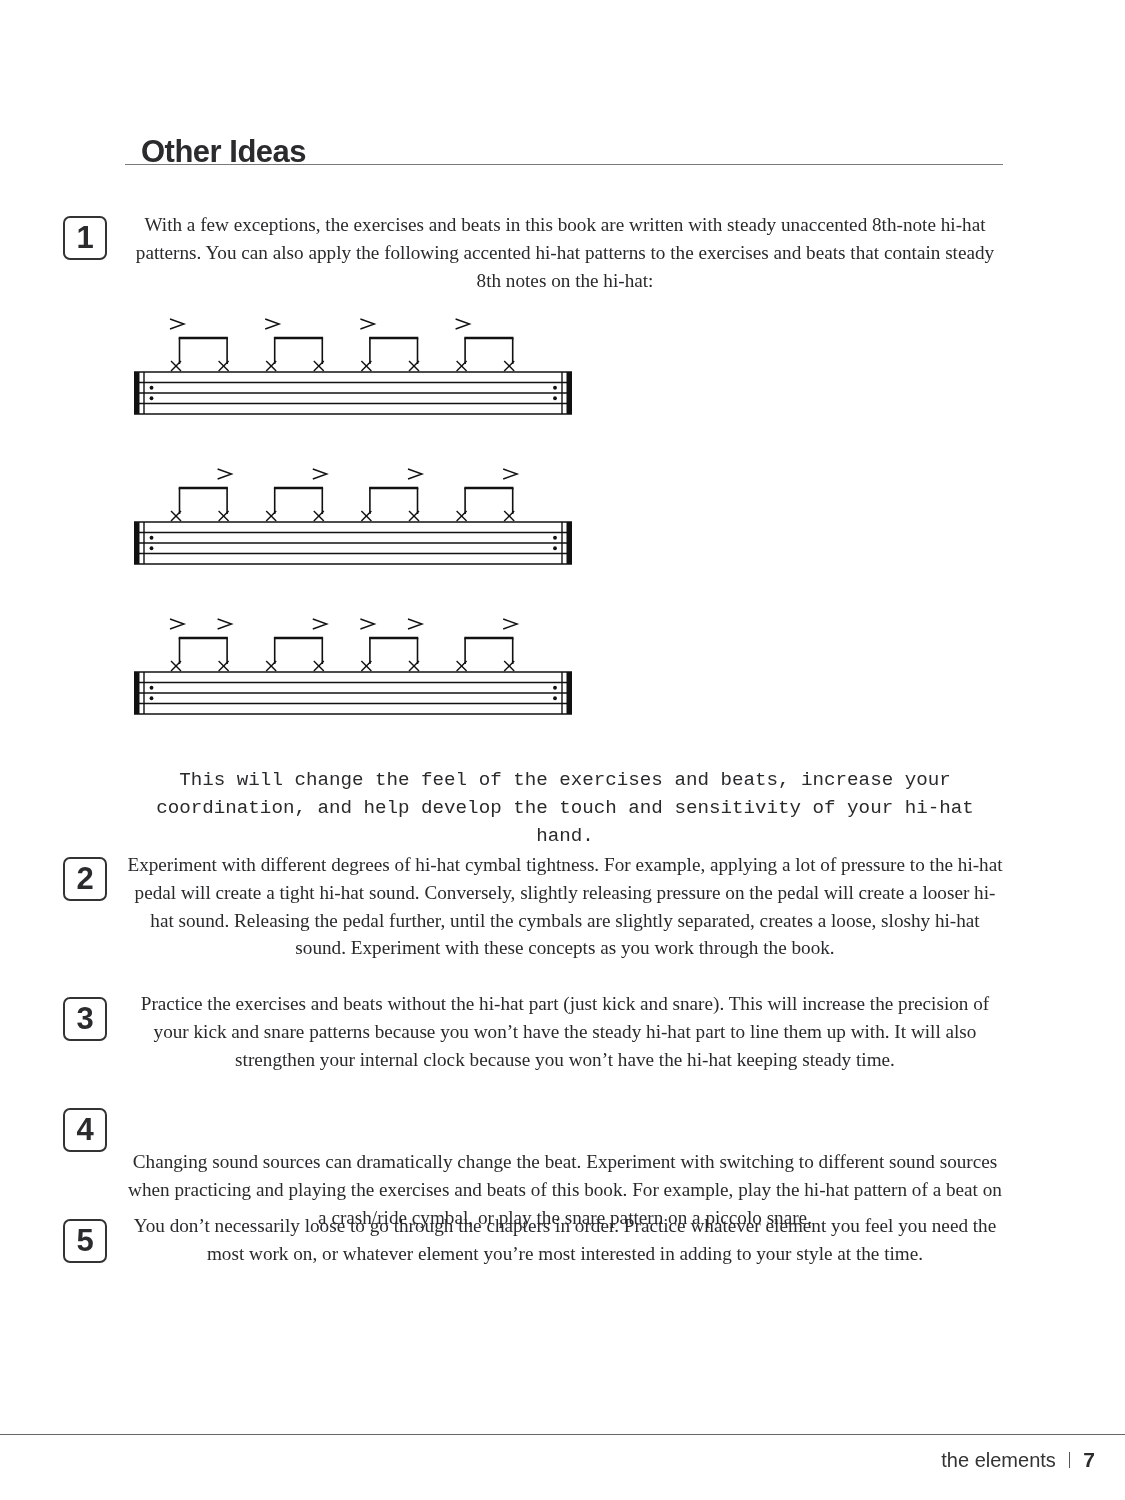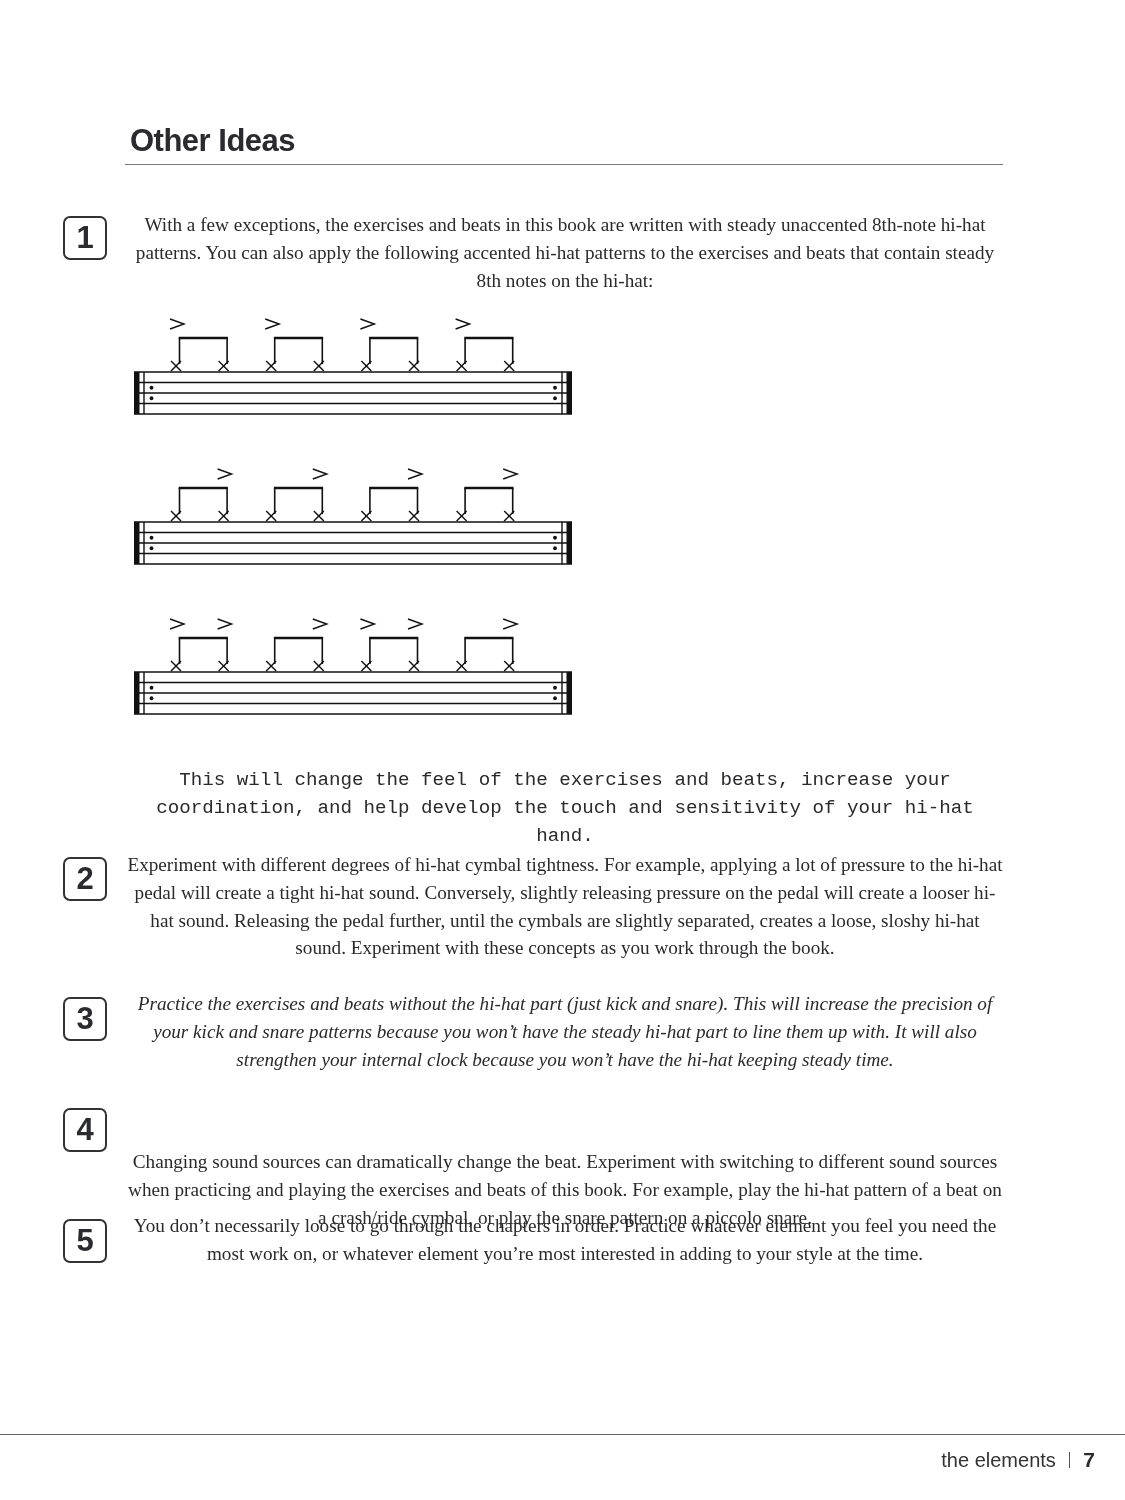--- a/index.html
+++ b/index.html
@@ -5,21 +5,21 @@
     html, body { margin: 0; padding: 0; background: #ffffff; }
     body {
       width: 1125px; height: 1500px; position: relative; overflow: hidden;
       color: #2a2a2c;
       font-family: "Liberation Serif", "DejaVu Serif", serif;
     }
     .title {
       position: absolute; left: 125px; top: 118px;
       font-family: "Liberation Sans", "DejaVu Sans", sans-serif;
       font-weight: bold; font-size: 31px; letter-spacing: -0.5px;
-      color: #2b2b2e; margin: 5px;
+      color: #2b2b2e; margin: 16px;
     }
     .title-rule {
       position: absolute; left: 125px; top: 164px; width: 878px; height: 0;
       border-top: 1.5px solid #7a7a7a;
     }
     .num-box {
       position: absolute; left: 63px; width: 40px; height: 40px;
       border: 2px solid #333; border-radius: 7px;
       font-family: "Liberation Sans", "DejaVu Sans", sans-serif;
       font-weight: bold; font-size: 31px; line-height: 40px; text-align: center;
@@ -252,21 +252,21 @@
       <line x1="344.3" y1="33" x2="393.50000000000006" y2="33" stroke="#111" stroke-width="2.6"></line>
     </svg>
   </div>
 
 <p class="para" style="top:767px;font-family:Liberation Mono, monospace;">This will change the feel of the exercises and beats, increase your coordination, and help develop the touch and sensitivity of your hi-hat hand.</p>
 
 <div class="num-box" style="top:857px;">2</div>
 <p class="para" style="top:851px;">Experiment with different degrees of hi-hat cymbal tightness.  For example, applying a lot of pressure to the hi-hat pedal will create a tight hi-hat sound.  Conversely, slightly releasing pressure on the pedal will create a looser hi-hat sound.  Releasing the pedal further, until the cymbals are slightly separated, creates a loose, sloshy hi-hat sound.  Experiment with these concepts as you work through the book.</p>
 
 <div class="num-box" style="top:997px;">3</div>
-<p class="para" style="top:990px;font-style:italic;">Practice the exercises and beats without the hi-hat part (just kick and snare).  This will increase the precision of your kick and snare patterns because you won’t have the steady hi-hat part to line them up with.  It will also strengthen your internal clock because you won’t have the hi-hat keeping steady time.</p>
+<p class="para" style="top:990px;">Practice the exercises and beats without the hi-hat part (just kick and snare).  This will increase the precision of your kick and snare patterns because you won’t have the steady hi-hat part to line them up with.  It will also strengthen your internal clock because you won’t have the hi-hat keeping steady time.</p>
 
 <div class="num-box" style="top:1108px;">4</div>
 <p class="para" style="top:1148px;">Changing sound sources can dramatically change the beat.  Experiment with switching to different sound sources when practicing and playing the exercises and beats of this book.  For example, play the hi-hat pattern of a beat on a crash/ride cymbal, or play the snare pattern on a piccolo snare.</p>
 
 <div class="num-box" style="top:1219px;">5</div>
 <p class="para" style="top:1212px;">You don’t necessarily loose to go through the chapters in order.  Practice whatever element you feel you need the most work on, or whatever element you’re most interested in adding to your style at the time.</p>
 
 <div class="footer-rule"></div>
 <div class="footer">
   <span>the elements</span>

